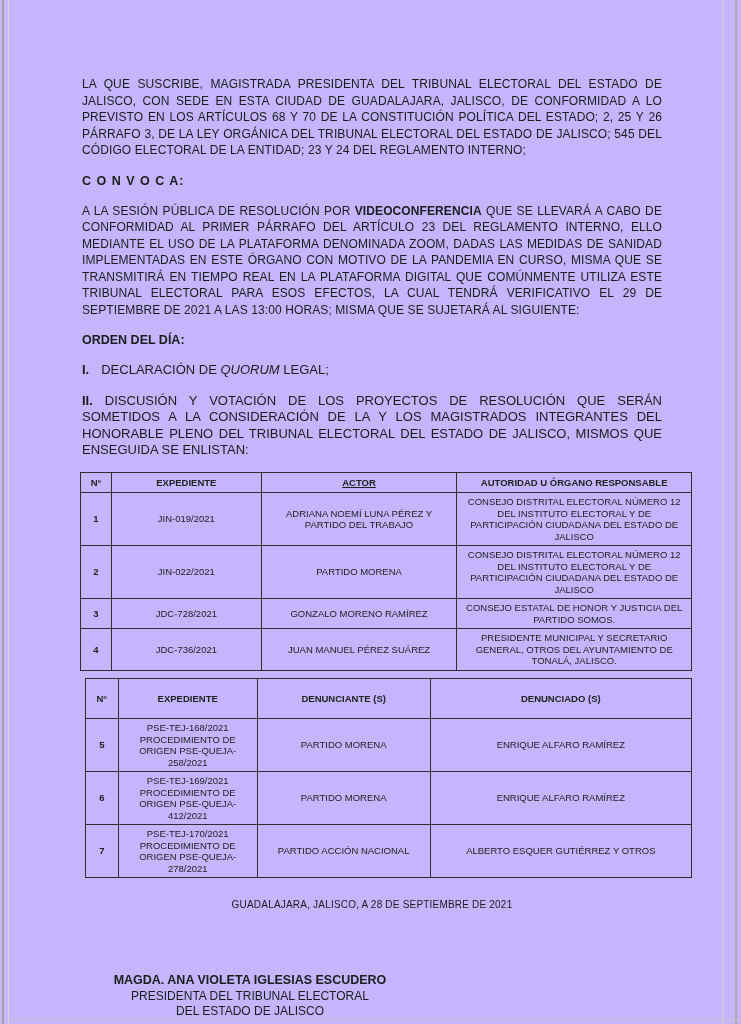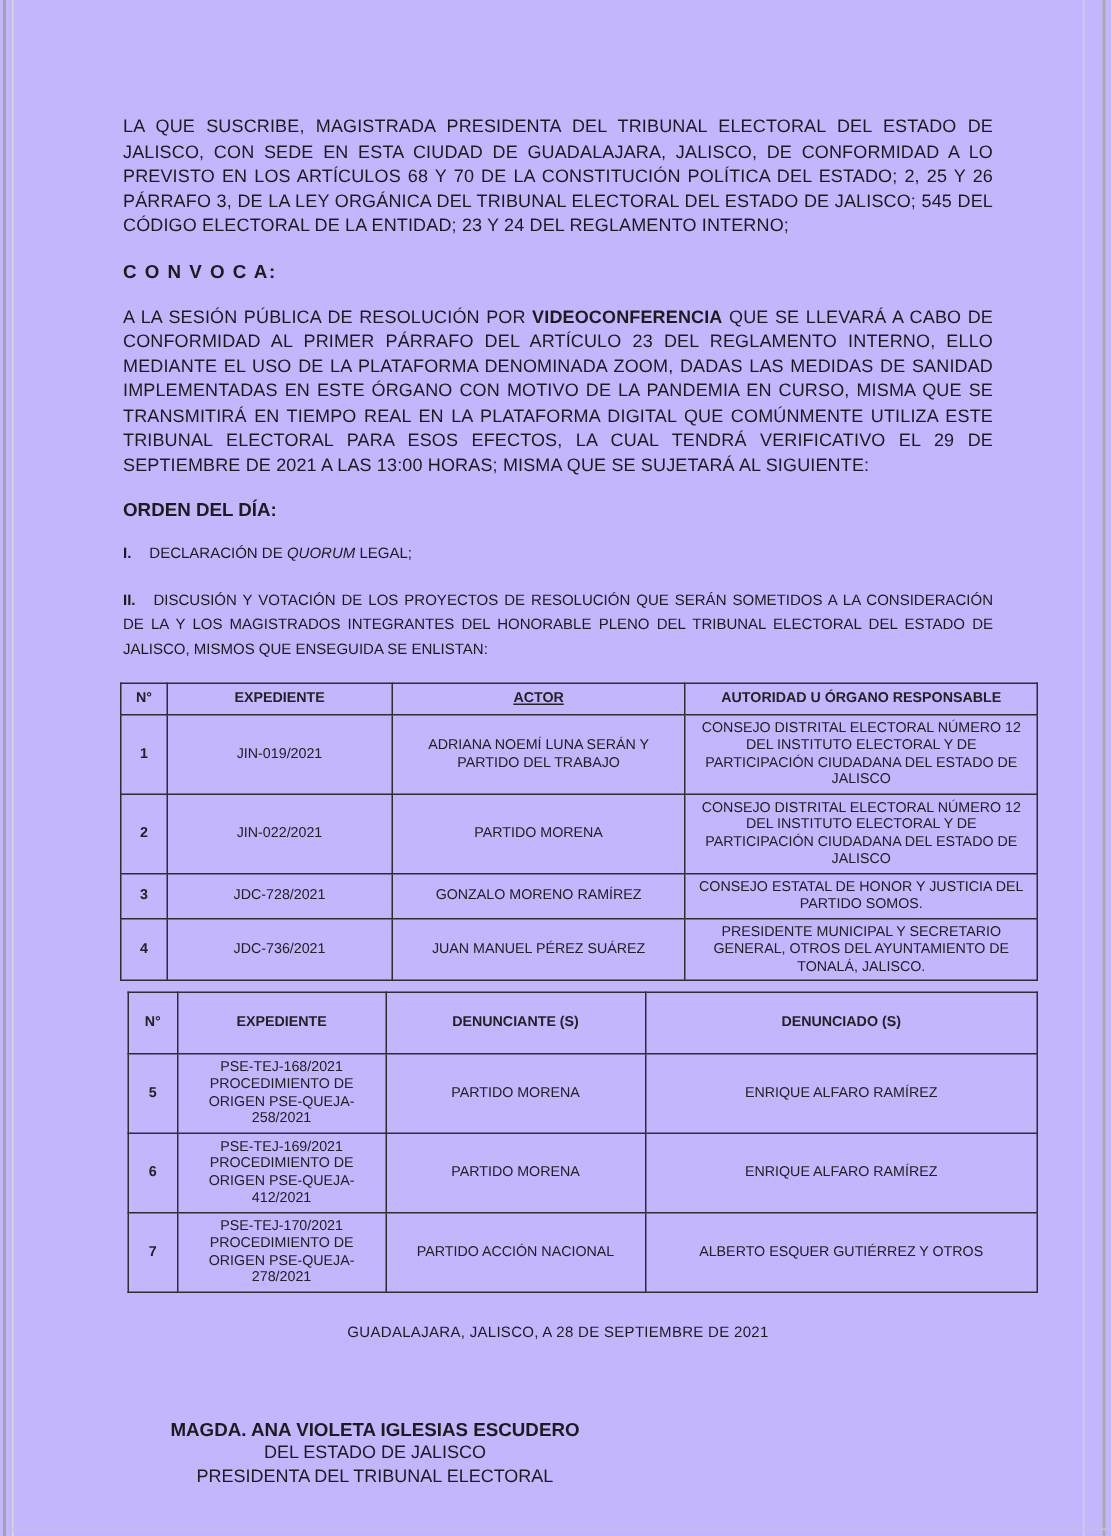--- a/index.html
+++ b/index.html
@@ -39,21 +39,21 @@
   .i { font-style: italic; }
 
   .center-heading {
     text-align: left;
     font-weight: bold;
     font-size: 12.5px;
     margin: 15px 0;
   }
   .convoca { letter-spacing: 1px; }
 
-  .agenda-item { margin-top: 14px; font-size: 10px; line-height: 16.5px; }
+  .agenda-item { margin-top: 14px; font-size: 13px; line-height: 16.5px; }
   .agenda-item .num { font-weight: bold; margin-right: 12px; }
   .justify { text-align: justify; }
 
   table {
     border-collapse: collapse;
     font-size: 9.5px;
     line-height: 11.5px;
     color: #222;
   }
   th, td {
@@ -79,21 +79,21 @@
 
   .date-line {
     margin-top: 21px;
     text-align: center;
     font-size: 10px;
     letter-spacing: 0.2px;
   }
 
   .signatures { position: relative; margin-top: 45px; height: 110px; }
   .sig-block { position: absolute; text-align: center; font-size: 12px; line-height: 15.5px; }
-  .sig-left { left: 18px; top: 7px; width: 300px; }
+  .sig-left { left: 18px; top: 18px; width: 300px; }
   .sig-right { left: 330px; top: 46px; width: 300px; margin-top: 47px; }
   .sig-name { font-weight: bold; font-size: 12.5px; }
 </style>
 </head>
 <body>
 
 <div class="page">
 
   <div class="edge edge-left-dark"></div>
   <div class="edge edge-left-light"></div>
@@ -119,21 +119,21 @@
       <tbody>
           <tr>
         <th class="col-num">N°</th>
         <th class="col-exp">EXPEDIENTE</th>
         <th class="col-actor underline">ACTOR</th>
         <th class="col-aut">AUTORIDAD U ÓRGANO RESPONSABLE</th>
       </tr>
       <tr>
         <td class="num-cell">1</td>
         <td>JIN-019/2021</td>
-        <td>ADRIANA NOEMÍ LUNA SERÁN Y PARTIDO DEL TRABAJO</td>
+        <td>ADRIANA NOEMÍ LUNA PÉREZ Y PARTIDO DEL TRABAJO</td>
         <td>CONSEJO DISTRITAL ELECTORAL NÚMERO 12 DEL INSTITUTO ELECTORAL Y DE PARTICIPACIÓN CIUDADANA DEL ESTADO DE JALISCO</td>
       </tr>
       <tr>
         <td class="num-cell">2</td>
         <td>JIN-022/2021</td>
         <td>PARTIDO MORENA</td>
         <td>CONSEJO DISTRITAL ELECTORAL NÚMERO 12 DEL INSTITUTO ELECTORAL Y DE PARTICIPACIÓN CIUDADANA DEL ESTADO DE JALISCO</td>
       </tr>
       <tr>
         <td class="num-cell">3</td>
@@ -177,22 +177,22 @@
         <td>ALBERTO ESQUER GUTIÉRREZ Y OTROS</td>
       </tr>
     </tbody>
       </table>
 
     <div class="date-line">GUADALAJARA, JALISCO, A 28 DE SEPTIEMBRE DE 2021</div>
 
     <div class="signatures">
       <div class="sig-block sig-left">
         <div class="sig-name">MAGDA. ANA VIOLETA IGLESIAS ESCUDERO</div>
+        <div>PRESIDENTA DEL TRIBUNAL ELECTORAL</div>
         <div>DEL ESTADO DE JALISCO</div>
-        <div>PRESIDENTA DEL TRIBUNAL ELECTORAL</div>
       </div>
       <div class="sig-block sig-right">
         <div class="sig-name">ALVARO ZUNO VÁSQUEZ</div>
         <div>SECRETARIO GENERAL DE ACUERDOS</div>
       </div>
     </div>
 
   </div>
 </div>
 

